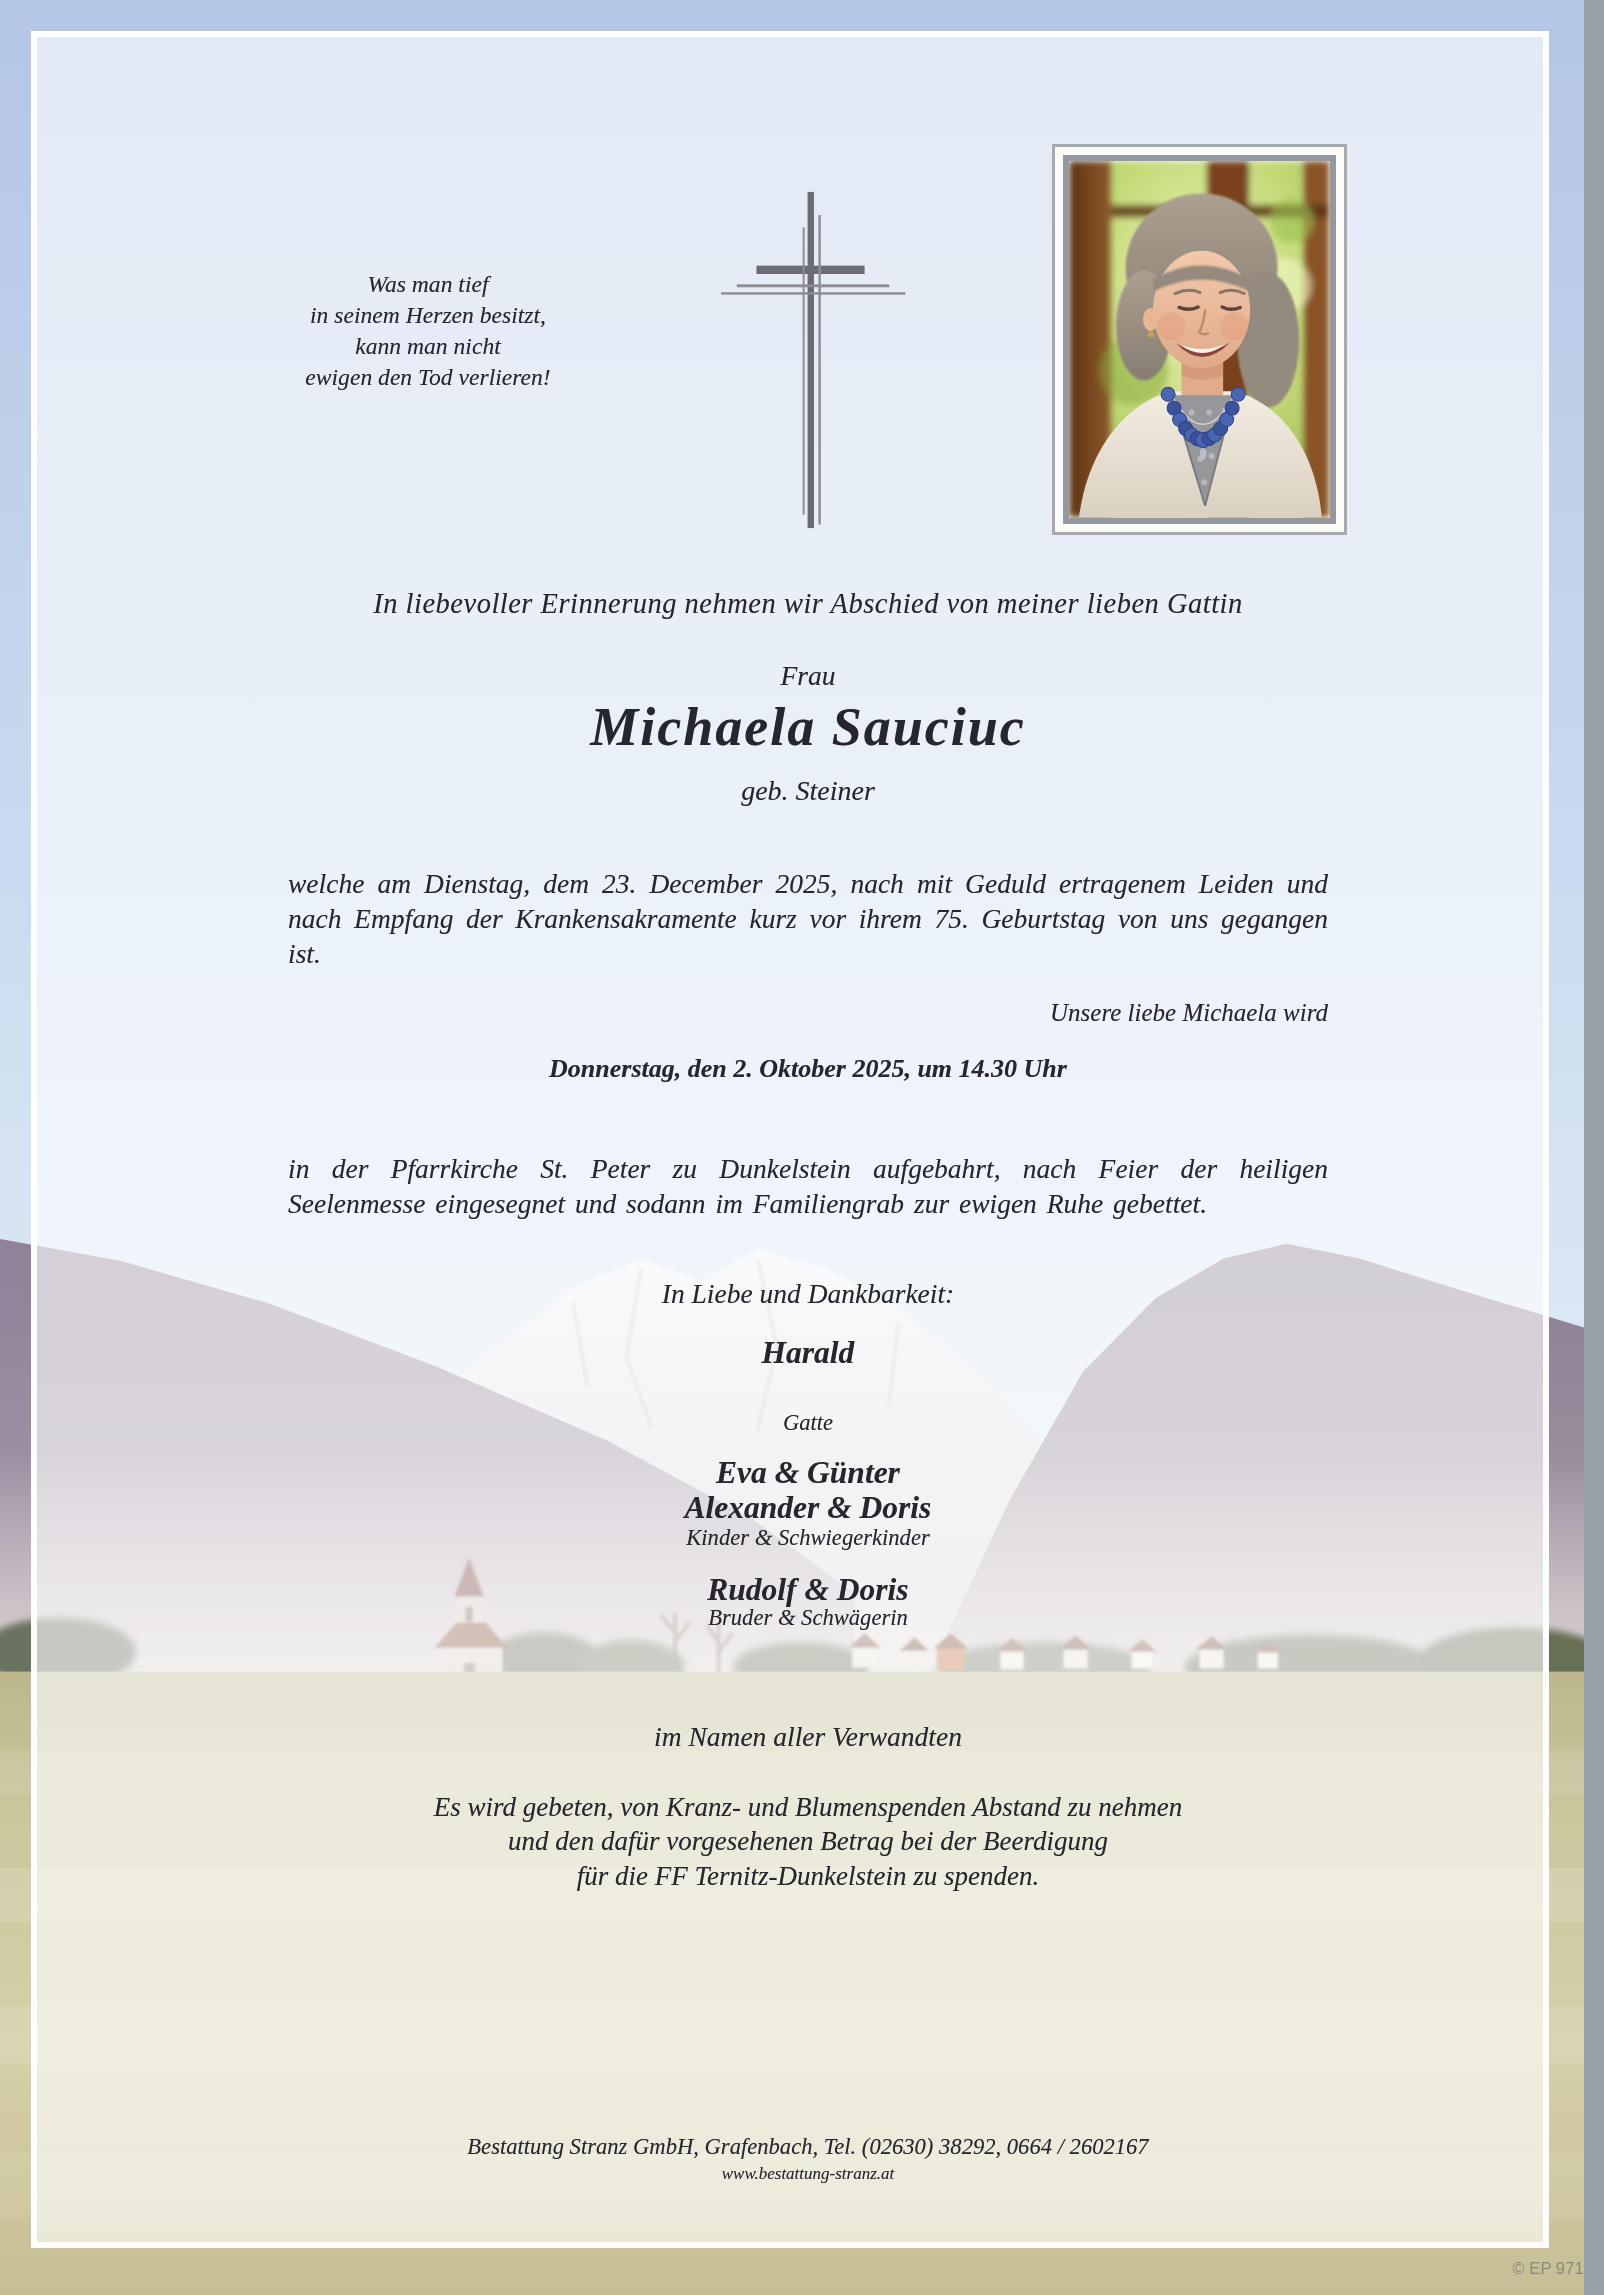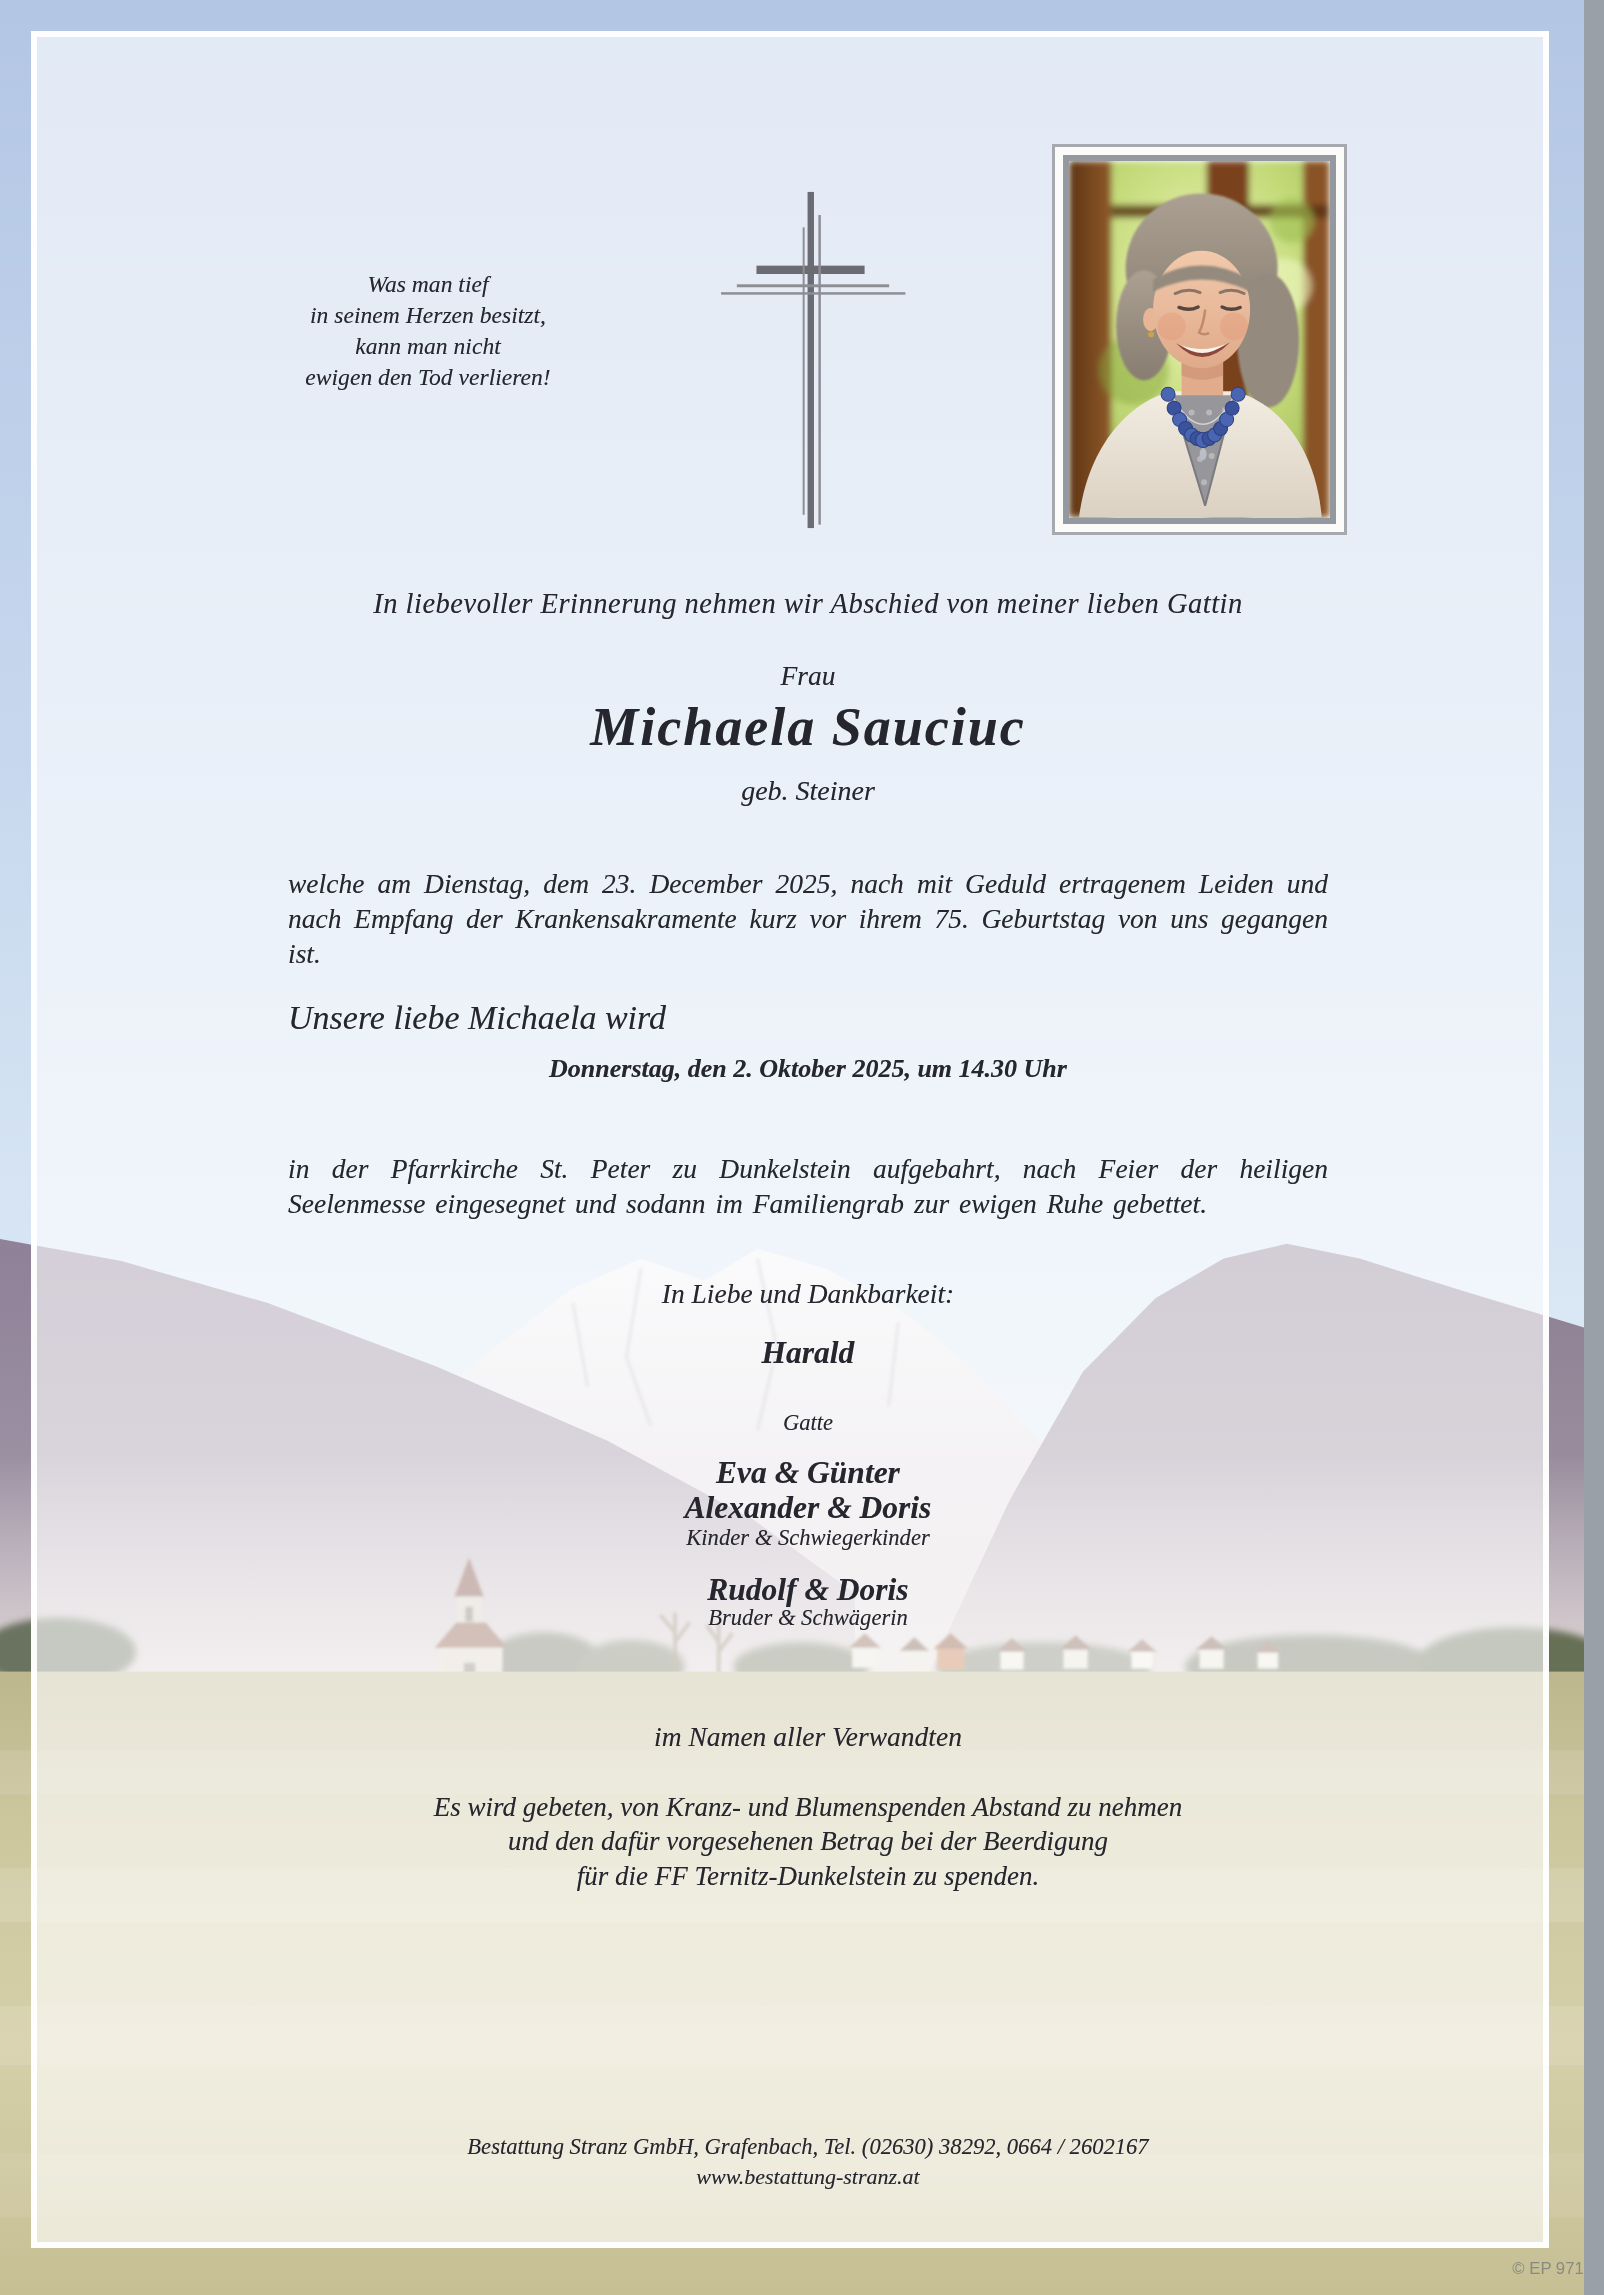--- a/index.html
+++ b/index.html
@@ -16,39 +16,39 @@
   }
   .t{position:absolute; font-style:italic; color:#26262e; text-shadow:0 0 0.5px rgba(38,38,46,0.35); line-height:1.25;}
   .center{left:288px; width:1040px; text-align:center;}
   .just{left:288px; width:1040px; text-align:justify;}
   .poem{left:197px; top:269px; width:462px; text-align:center; font-size:23.6px; line-height:31px;}
   .intro{top:586px; font-size:28.5px; letter-spacing:0.5px;}
   .frau{top:659px; font-size:27.5px;}
   .name{top:694px; font-size:54px; font-weight:bold; letter-spacing:2px;}
   .geb{top:773px; font-size:28px;}
   .para1{top:866px; font-size:27.5px; line-height:35px; word-spacing:3px;}
-  .leadin{top:997px; left:288px; width:1040px; text-align:left; font-size:34px;font-style:italic;}
+  .leadin{top:997px; left:288px; width:1040px; text-align:right; font-size:25px;font-style:italic;}
   .datetime{top:1053px; font-size:26px; font-weight:bold;}
   .para2{top:1151px; font-size:27.5px; line-height:35px; word-spacing:3px;}
   .closing{top:1277px; font-size:27.5px;}
   .m-name{font-size:31.5px; font-weight:bold;}
   .m-rel{font-size:22.6px;}
   .harald{top:1333px;}
   .gatte{top:1409px;}
   .eva{top:1453px;}
   .alex{top:1488px;}
   .kinder{top:1524px;}
   .rudolf{top:1570px;}
   .bruder{top:1604px;}
   .namen{top:1720px; font-size:27.5px;}
   .don0{top:1791px; font-size:27px;}
   .don1{top:1825px; font-size:27px;}
   .don2{top:1860px; font-size:27px;}
   .foot1{top:2133px; font-size:22.6px;}
-  .foot2{top:2163px; font-size:22px;}
+  .foot2{top:2163px; font-size:17px;}
   .copyright{
     position:absolute; top:2259px; left:1495px; width:98px;
     font-family:"Liberation Sans","DejaVu Sans",sans-serif;
     font-size:16.7px; color:#8b8a80; text-align:right; font-style:normal;
   }
   .cross-wrap{position:absolute; left:711px; top:188px; width:202px; height:344px;}
   .photo-frame{
     position:absolute; left:1052px; top:144px; width:295px; height:391px;
     box-sizing:border-box; border:3.4px solid #a6a9ae; background:#fbfbfa; padding:8.4px;
   }

